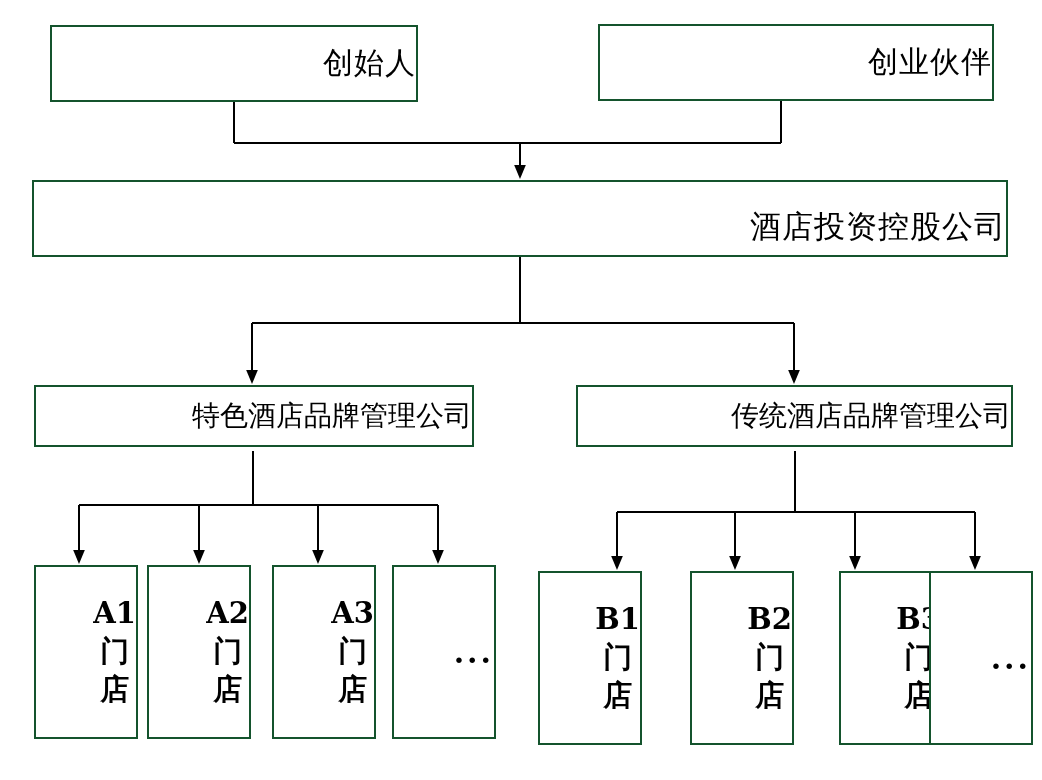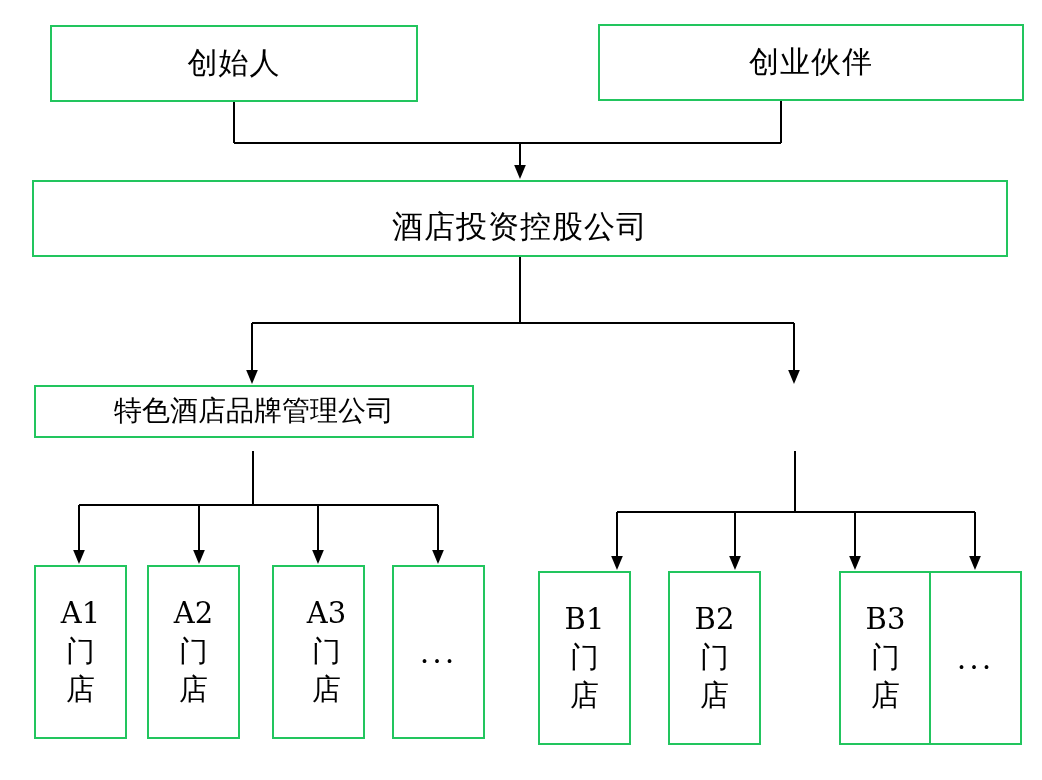--- a/index.html
+++ b/index.html
@@ -20,66 +20,67 @@
     position: absolute;
     left: 0;
     top: 0;
     width: 1042px;
     height: 780px;
   }
   .node {
     position: absolute;
     box-sizing: border-box;
     background: #ffffff;
-    border: 2px solid #22c55e;
+    border: 2px solid #14532d;
     display: flex;
     align-items: center;
-    justify-content: center;
+    justify-content: flex-end;
     text-align: center;
     color: #000000;
     z-index: 2;
   }
   .node-label {
     display: block;
     line-height: 1.15;
     white-space: nowrap;
   }
   
   .tier-owner { height: 77px; }
   .tier-owner .node-label { font-size: 30px; letter-spacing: 1px; }
   #node-founder        { left: 50px;  top: 25px;  width: 368px; }
-  #node-partner        { left: 598px; top: 24px;  width: 426px; }
+  #node-partner        { left: 598px; top: 24px;  width: 396px; }
   
   #node-holding {
     left: 32px; top: 180px; width: 976px; height: 77px;
   }
   #node-holding .node-label { font-size: 31px; letter-spacing: 1px; margin-top: 16px; }
   
-  .tier-brand { height: 53px; }
+  .tier-brand { height: 62px; }
   .tier-brand .node-label { font-size: 28px; letter-spacing: 0px; }
   #node-brand-featured    { left: 34px;  top: 385px; width: 440px; }
   #node-brand-traditional { left: 576px; top: 385px; width: 437px; }
   
   .tier-store {
-    width: 93px;
+    width: 104px;
     height: 174px;
+    font-weight: bold;
   }
   .tier-store .node-label {
     font-size: 29px;
     line-height: 1.30;
     white-space: pre-line;
   }
   .store-a { top: 565px; }
   .store-b { top: 571px; }
   #node-store-a1 { left: 34px;  }
   #node-store-a2 { left: 147px; }
   #node-store-a3 { left: 272px; padding-left: 16px; }
   #node-store-a4 { left: 392px; }
   #node-store-b1 { left: 538px; }
-  #node-store-b2 { left: 668px; }
+  #node-store-b2 { left: 690px; }
   #node-store-b3 { left: 809px; margin-left: 30px; }
   #node-store-b4 { left: 929px; }
   .ellipsis .node-label {
     font-size: 30px;
     letter-spacing: 3px;
   }
 </style>
 </head>
 <body>
 
@@ -132,20 +133,23 @@
     <span class="node-label">创业伙伴</span>
   </div>
 
   <div class="node" id="node-holding">
     <span class="node-label">酒店投资控股公司</span>
   </div>
 
   <div class="node tier-brand" id="node-brand-featured">
     <span class="node-label">特色酒店品牌管理公司</span>
   </div>
+  <div class="node tier-brand" id="node-brand-traditional">
+    <span class="node-label">传统酒店品牌管理公司</span>
+  </div>
 
   <div class="node tier-store store-a" id="node-store-a1">
     <span class="node-label">A1
 门
 店</span>
   </div>
   <div class="node tier-store store-a" id="node-store-a2">
     <span class="node-label">A2
 门
 店</span>

